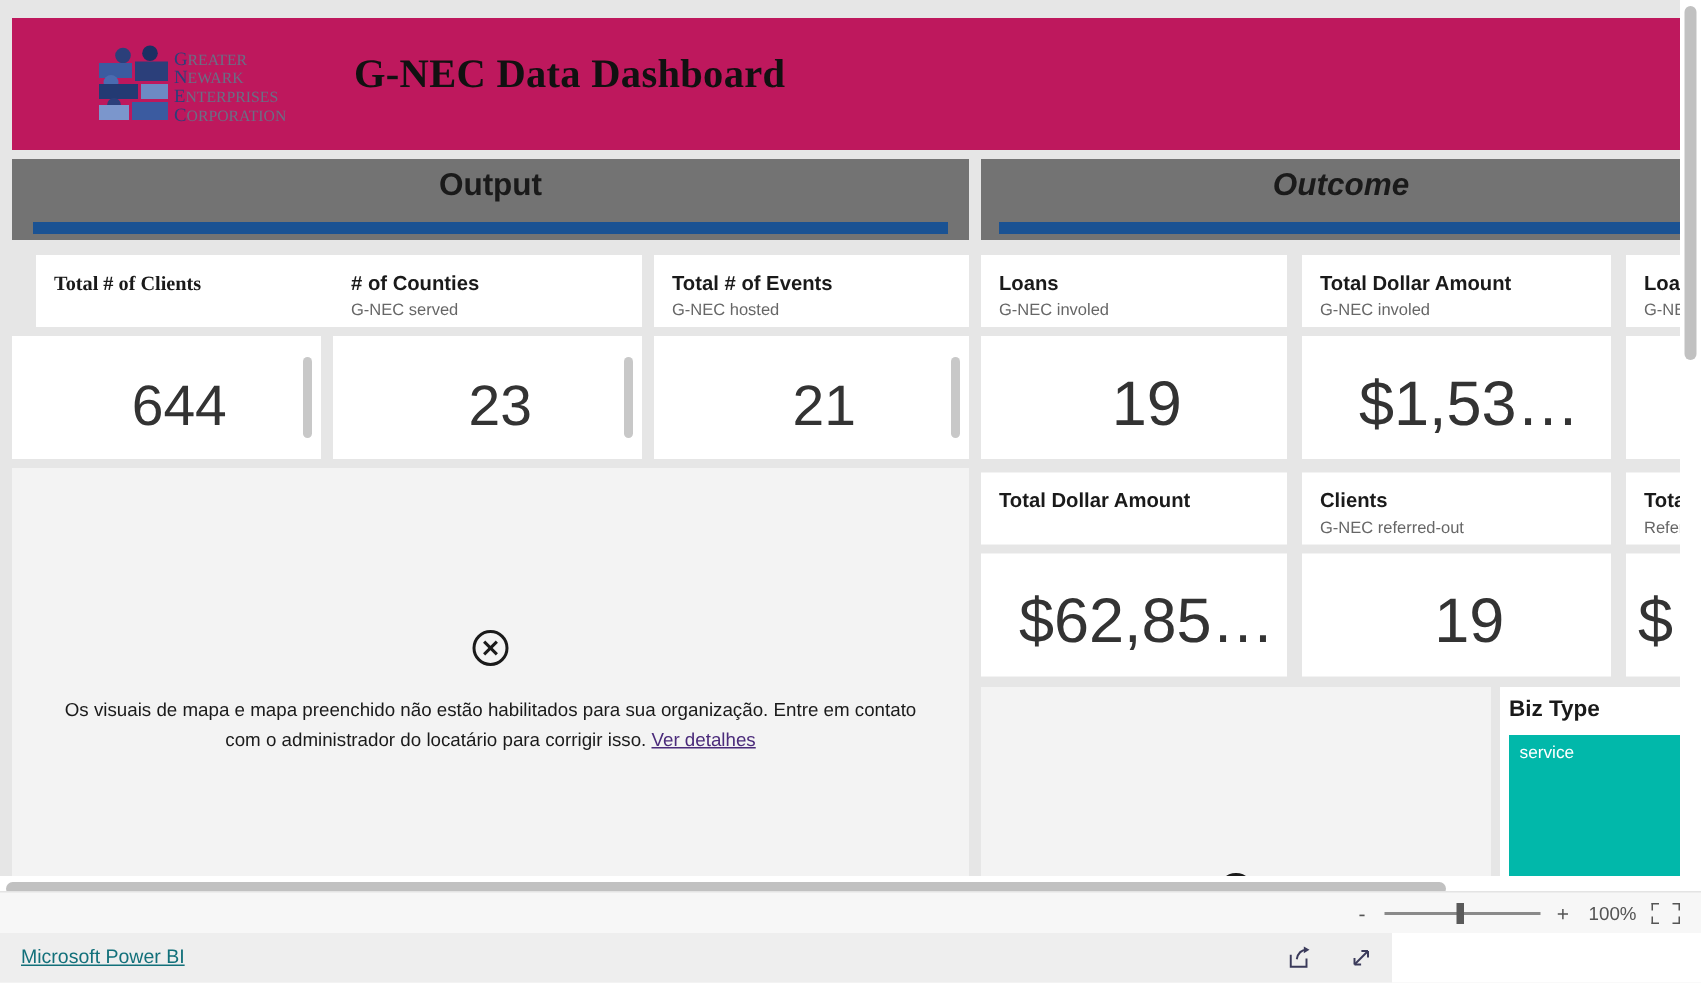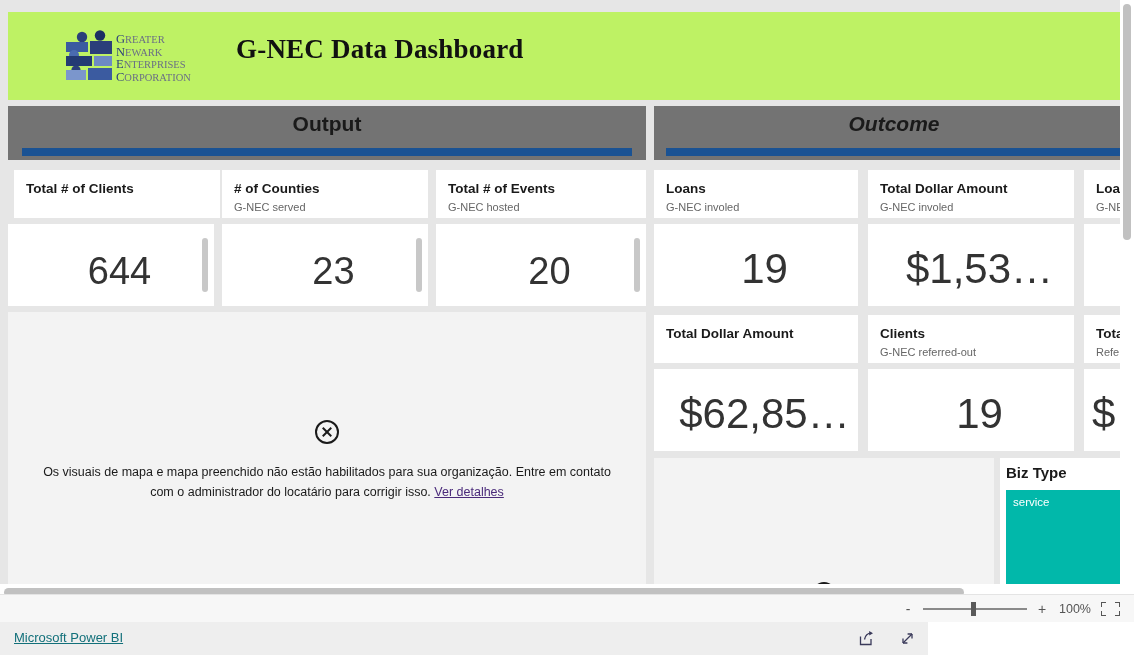--- a/index.html
+++ b/index.html
@@ -17,21 +17,21 @@
     width: 1134px; height: 600px;
     background: #e6e6e6;
     overflow: hidden;
   }
 
   
   #header-card {
     position: absolute;
     left: 8px; top: 12px;
     width: 1118px; height: 88px;
-    background: #bef264;
+    background: #be185d;
   }
   #logo-wrap {
     position: absolute; left: 52px; top: 18px;
     width: 150px; height: 56px;
   }
   #dashboard-title {
     position: absolute; left: 228px; top: 22px;
     font-family: "Liberation Serif", serif;
     font-weight: bold;
     font-size: 27px;
@@ -344,21 +344,21 @@
   <div class="section-banner" id="banner-output">
     <span class="section-title">Output</span>
     <div class="section-rule"></div>
   </div>
 
   <div class="section-banner" id="banner-outcome">
     <span class="section-title">Outcome</span>
     <div class="section-rule"></div>
   </div>
 
-  <div class="kpi-head" style="left:14px; top:170px; width:206px; height:48px;">
+  <div class="kpi-head" style="left:24px; top:170px; width:206px; height:48px;font-family:Liberation Serif, serif;">
     <span class="kpi-title">Total # of Clients</span>
     <span class="kpi-sub"></span>
   </div>
   <div class="kpi-body" style="left:8px; top:224px; width:206px; height:82px;">
     <span class="kpi-value" style="margin-top:28px;">644</span>
     <div class="kpi-scroll"></div>
   </div>
 
   <div class="kpi-head" style="left:222px; top:170px; width:206px; height:48px;">
     <span class="kpi-title"># of Counties</span>
@@ -367,21 +367,21 @@
   <div class="kpi-body" style="left:222px; top:224px; width:206px; height:82px;">
     <span class="kpi-value" style="margin-top:28px;">23</span>
     <div class="kpi-scroll"></div>
   </div>
 
   <div class="kpi-head" style="left:436px; top:170px; width:210px; height:48px;">
     <span class="kpi-title">Total # of Events</span>
     <span class="kpi-sub">G-NEC hosted</span>
   </div>
   <div class="kpi-body" style="left:436px; top:224px; width:210px; height:82px;">
-    <span class="kpi-value" style="margin-top:28px;">20</span>
+    <span class="kpi-value" style="margin-top:28px;">21</span>
     <div class="kpi-scroll"></div>
   </div>
 
   <div class="kpi-head" style="left:654px; top:170px; width:204px; height:48px;">
     <span class="kpi-title">Loans</span>
     <span class="kpi-sub">G-NEC involed</span>
   </div>
   <div class="kpi-body" style="left:654px; top:224px; width:204px; height:82px;">
     <span class="kpi-value" style="margin-top:24px; font-size:42px;">19</span>
   </div>

